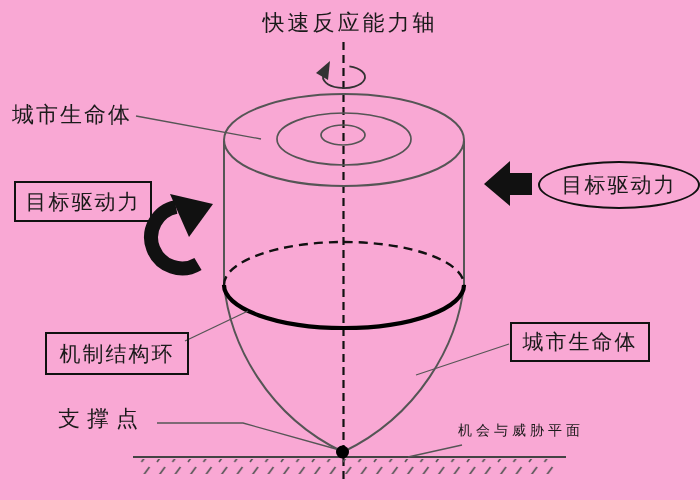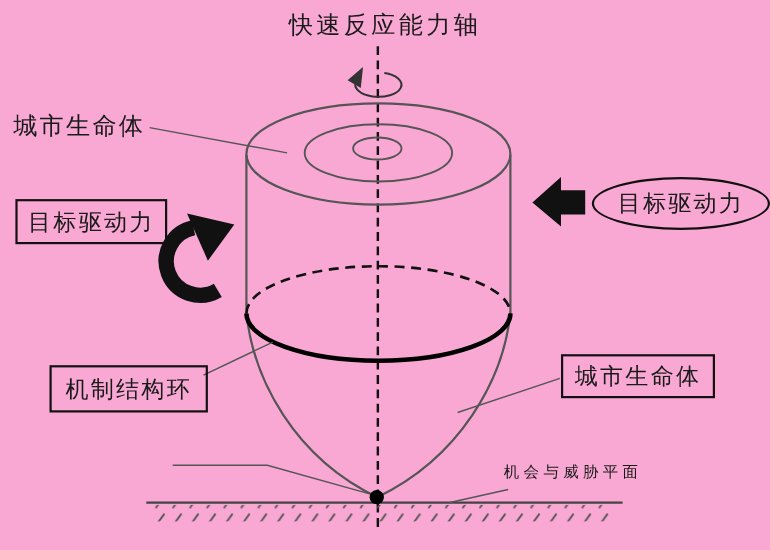--- a/index.html
+++ b/index.html
@@ -107,16 +107,17 @@
   </div>
 
   <div class="boxlbl box-mechanism">
     <span>机制结构环</span>
   </div>
 
   <div class="boxlbl box-support">
     <span>城市生命体</span>
   </div>
 
+  <div class="lbl lbl-pivot">支撑点</div>
 
   <div class="lbl lbl-ground">机会与威胁平面</div>
 
 </div>
 
 </body></html>

